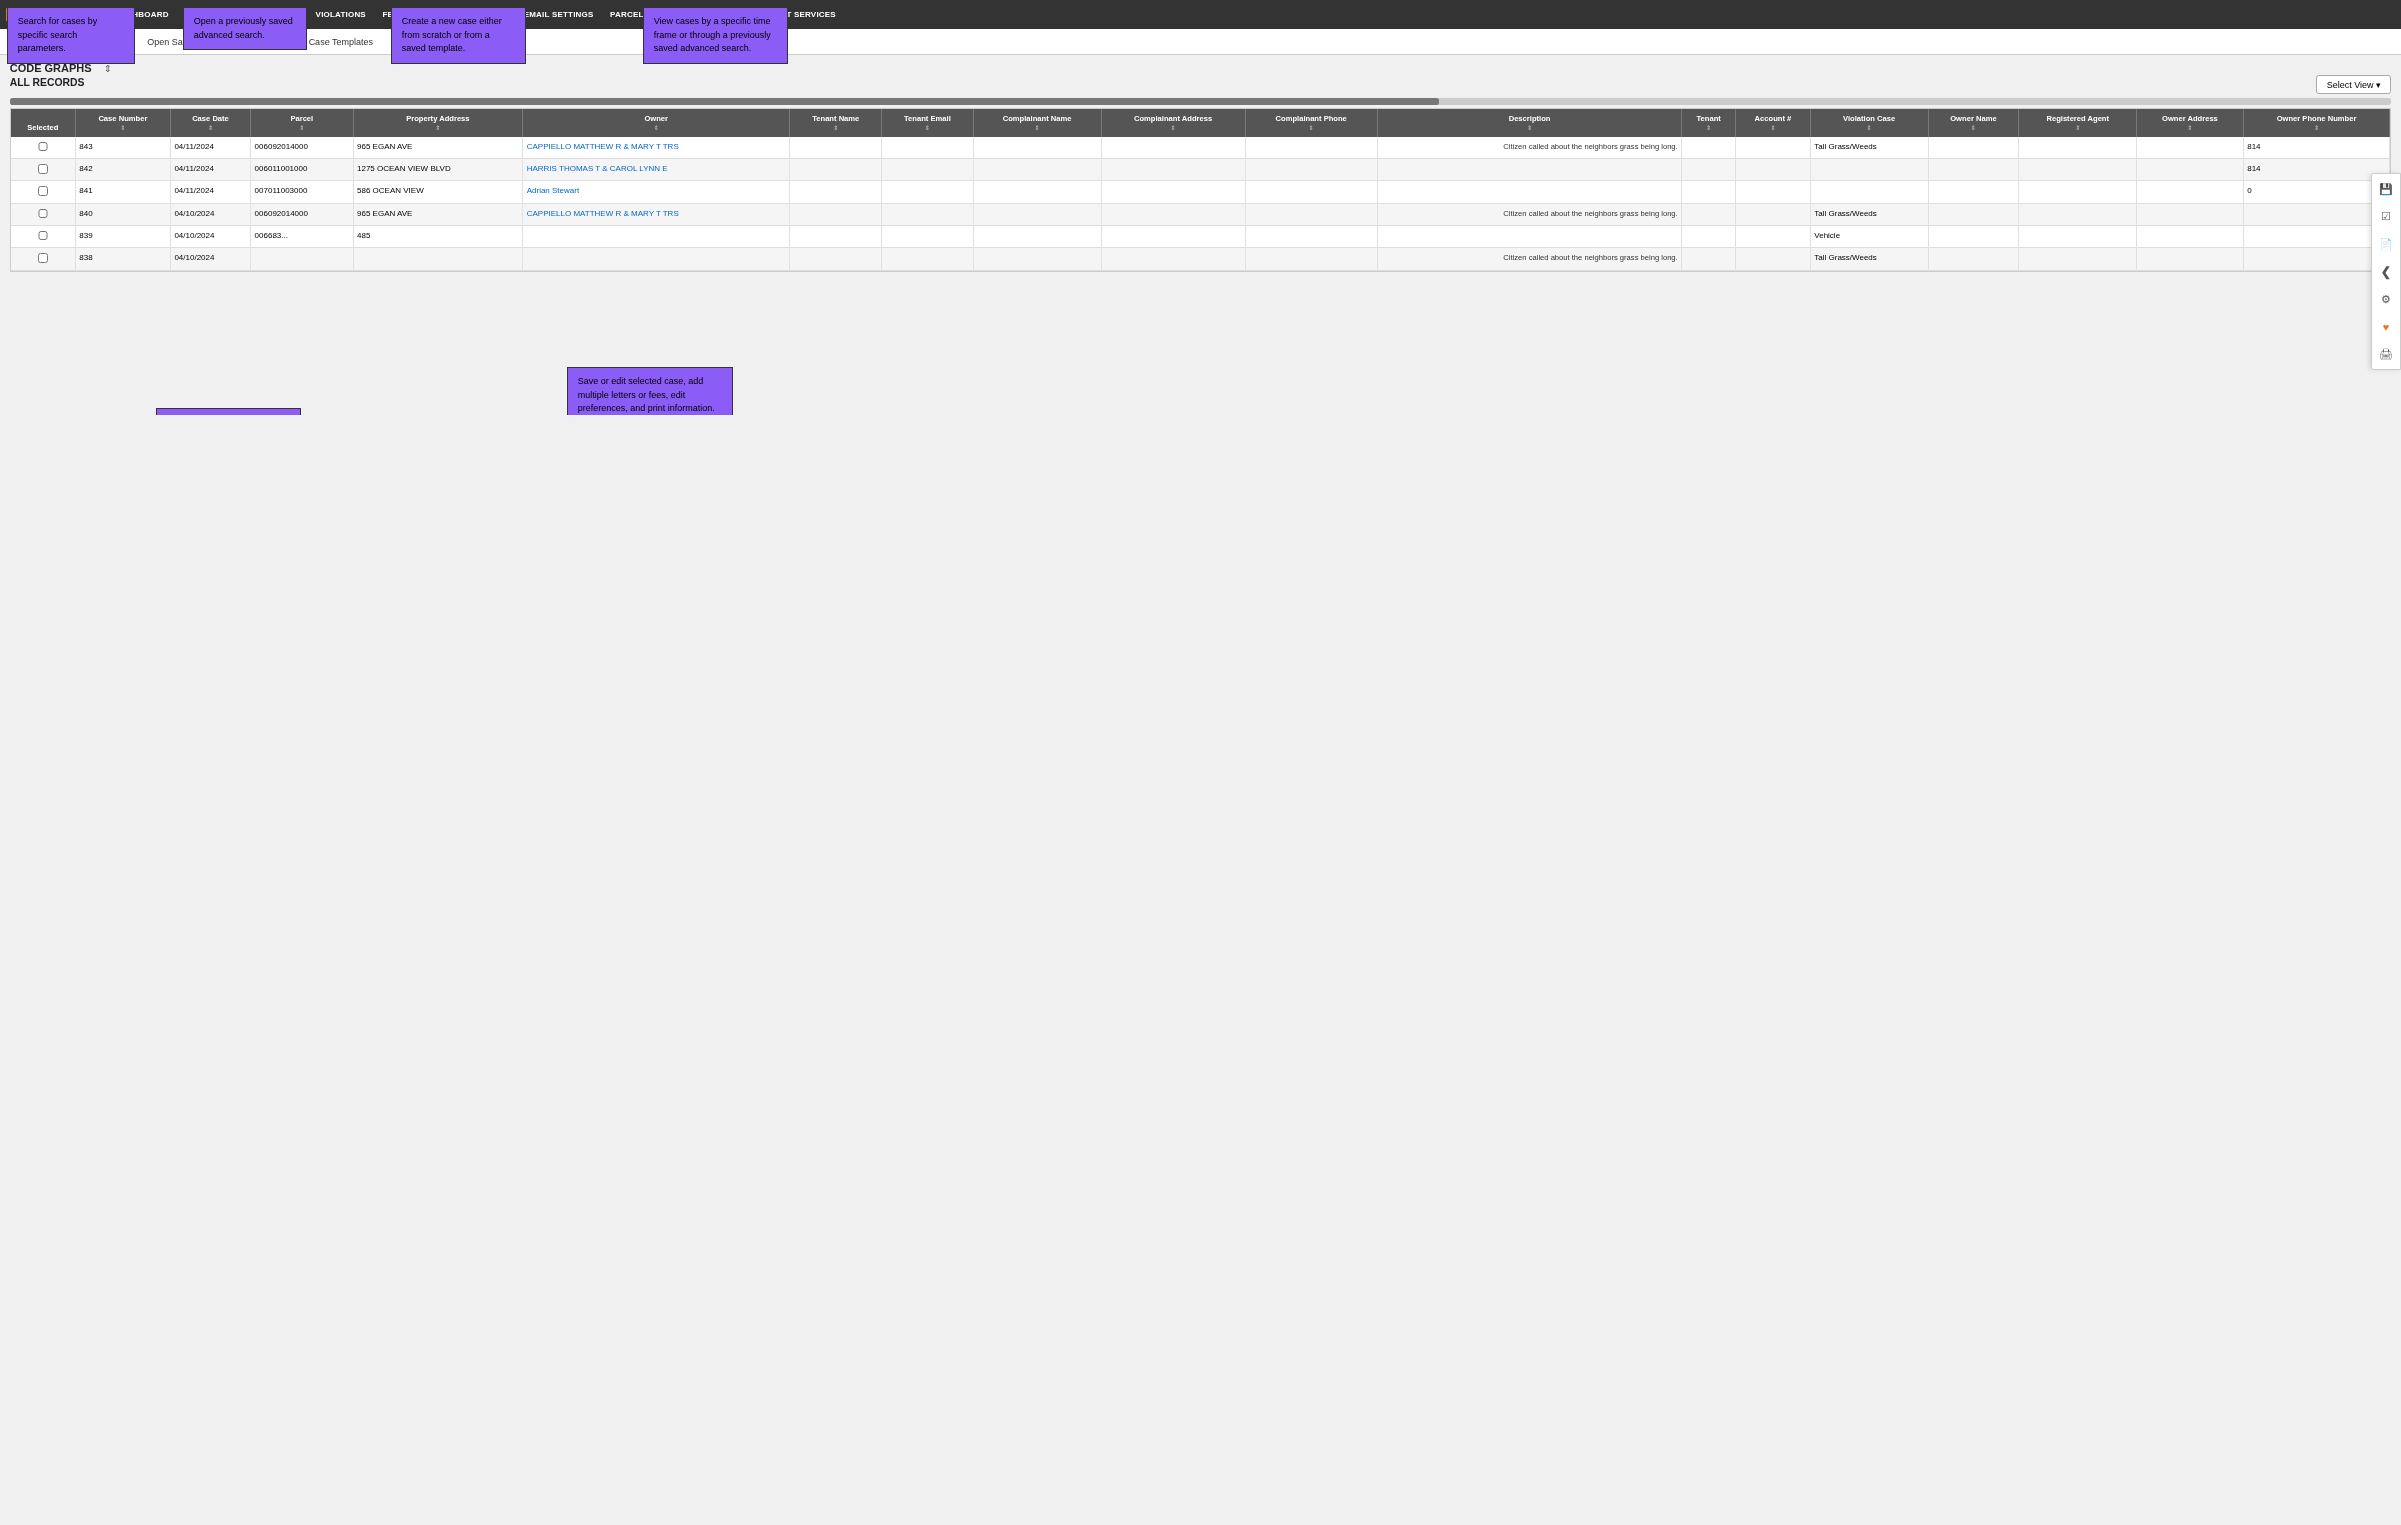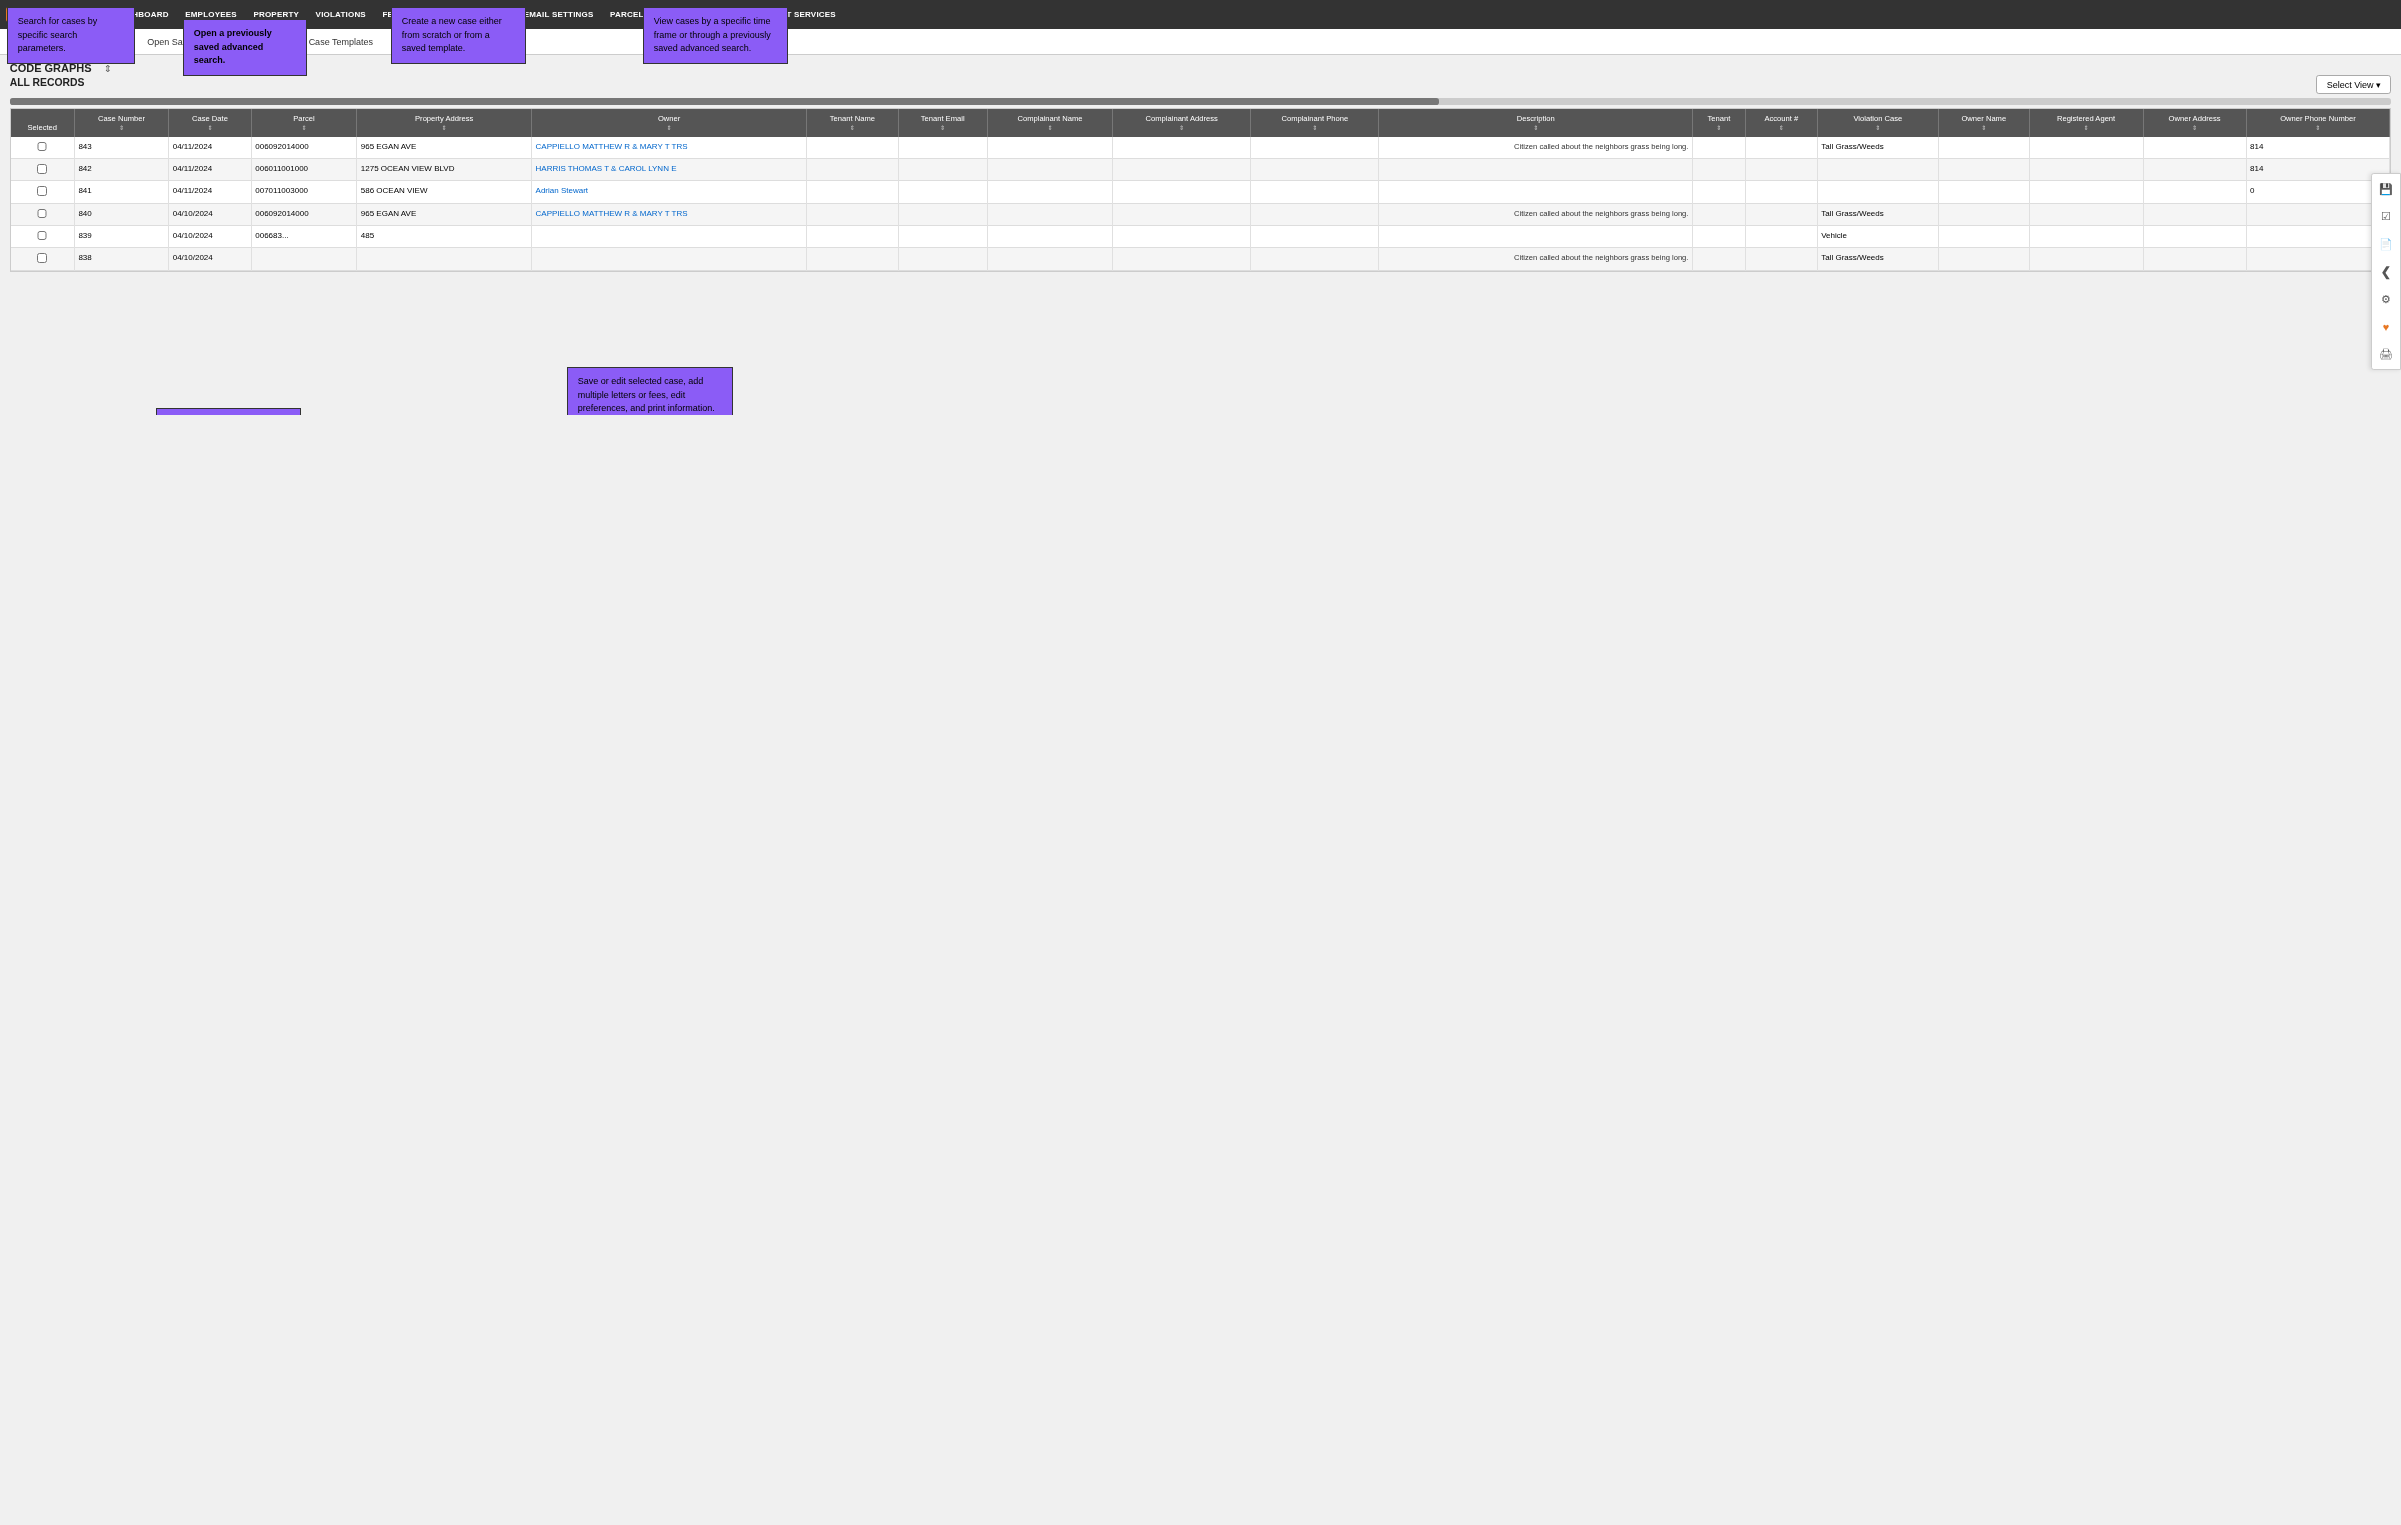--- a/index.html
+++ b/index.html
@@ -151,21 +151,21 @@
       padding: 4.8px 3.5px;
       text-align: center;
       border-right: 0.7px solid #777;
       font-size: 7.6px;
       font-weight: normal;
       vertical-align: bottom;
       white-space: nowrap;
     }
     thead th .col-label {
       display: block;
-      font-weight: normal;
+      font-weight: bold;
     }
     thead th .sort-arrows {
       font-size: 6.2px;
       color: #ccc;
     }
     tbody tr {
       border-bottom: 0.7px solid #ddd;
     }
     tbody tr:nth-child(even) { background: #f5f5f5; }
     tbody tr:nth-child(odd) { background: white; }
@@ -231,21 +231,21 @@
   </style>
 </head>
 <body>
 
 <div class="page-wrapper">
 
   <div class="tooltip-area" style="top:7px; left:7px; max-width:128px;">
     <span>Search for cases by specific search parameters.</span>
   </div>
 
-  <div class="tooltip-area" style="top:19px; left:183px; max-width:124px;font-weight:bold;">
+  <div class="tooltip-area" style="top:7px; left:183px; max-width:124px;">
     <span>Open a previously saved advanced search.</span>
   </div>
 
   <div class="tooltip-area" style="top:7px; left:391px; max-width:135px;">
     <span>Create a new case either from scratch or from a saved template.</span>
   </div>
 
   <div class="tooltip-area" style="top:7px; left:643px; max-width:145px;">
     <span>View cases by a specific time frame or through a previously saved advanced search.</span>
   </div>

